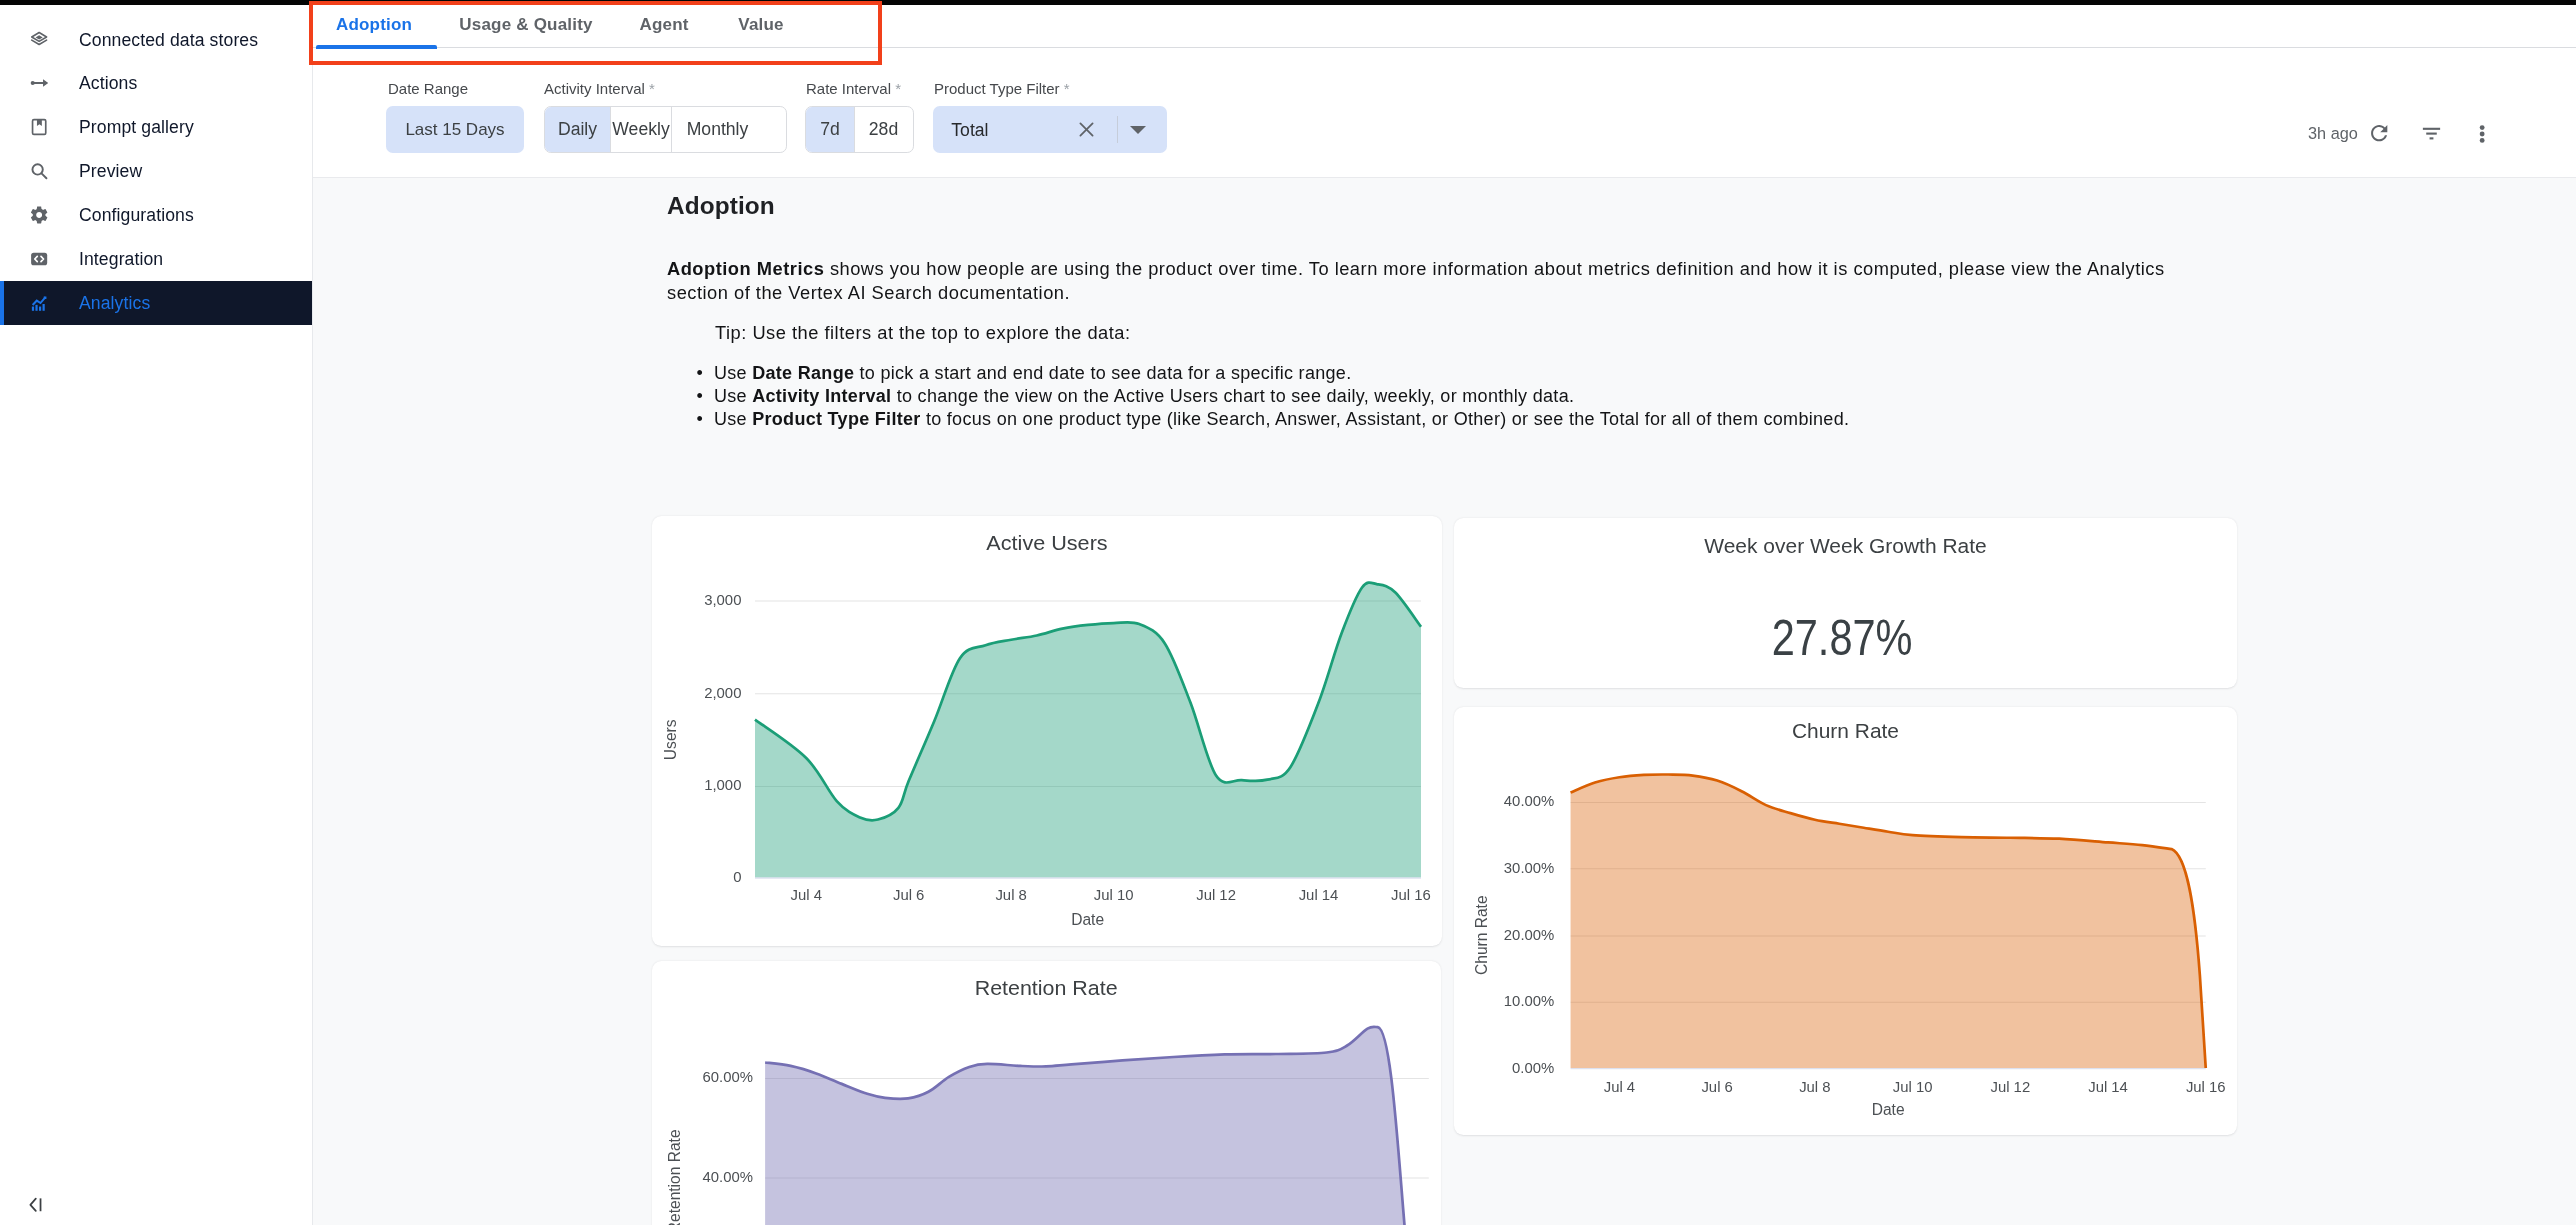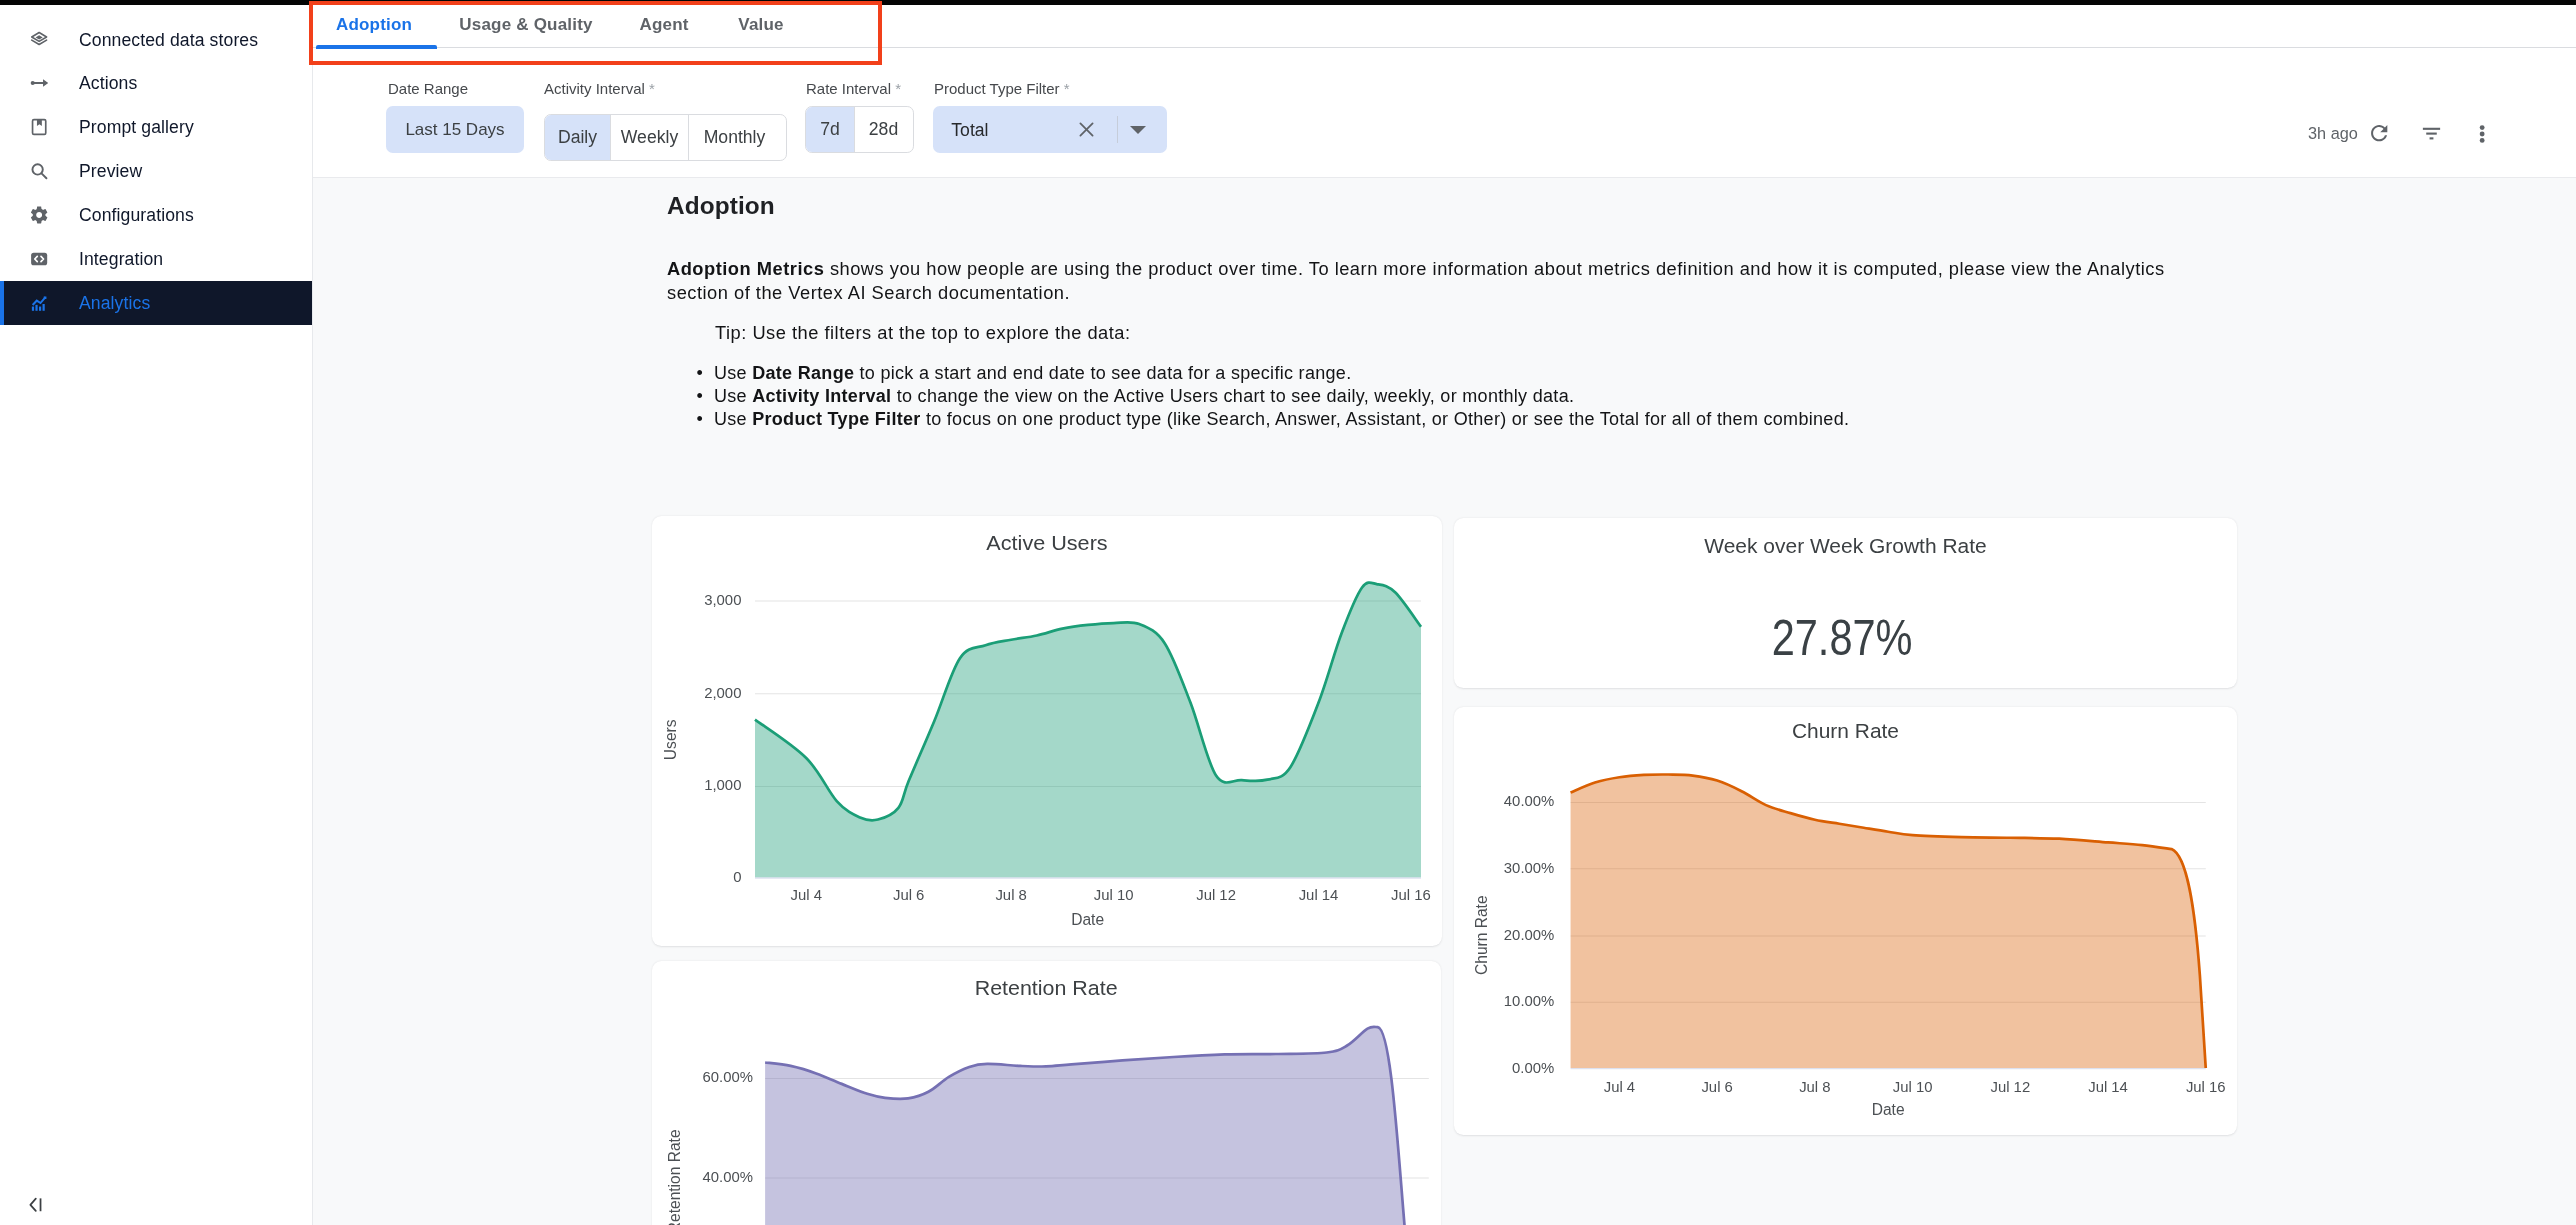--- a/index.html
+++ b/index.html
@@ -119,23 +119,23 @@
   <div class="tab" style="left:449px;">Value</div>
 </div>
 <div class="abs underline"></div>
 
 <div class="abs filterbar"></div>
 <div class="abs flabel" style="left:388px;">Date Range</div>
 <div class="abs flabel" style="left:544px;">Activity Interval <span class="ast">*</span></div>
 <div class="abs flabel" style="left:806px;">Rate Interval <span class="ast">*</span></div>
 <div class="abs flabel" style="left:934px;">Product Type Filter <span class="ast">*</span></div>
 <div class="abs chip" style="left:386px; width:138px;">Last 15 Days</div>
-<div class="abs seg" style="left:544px; width:243px;margin-top:8px;">
+<div class="abs seg" style="left:544px; width:243px;">
   <div class="s on" style="width:66px;">Daily</div>
-  <div class="s" style="width:78px;">Weekly</div>
+  <div class="s" style="width:61px;">Weekly</div>
   <div class="s" style="width:91px;">Monthly</div>
 </div>
 <div class="abs seg" style="left:805px; width:109px;">
   <div class="s on" style="width:49px;">7d</div>
   <div class="s" style="width:57px;">28d</div>
 </div>
 <div class="abs drop">
   <div class="t">Total</div>
   <svg style="position:absolute; left:144px; top:14.2px;" width="19" height="19" viewBox="0 0 28 28" stroke="#5f6368" stroke-width="2.6" stroke-linecap="round">
     <line x1="5" y1="5" x2="23" y2="23"></line>

